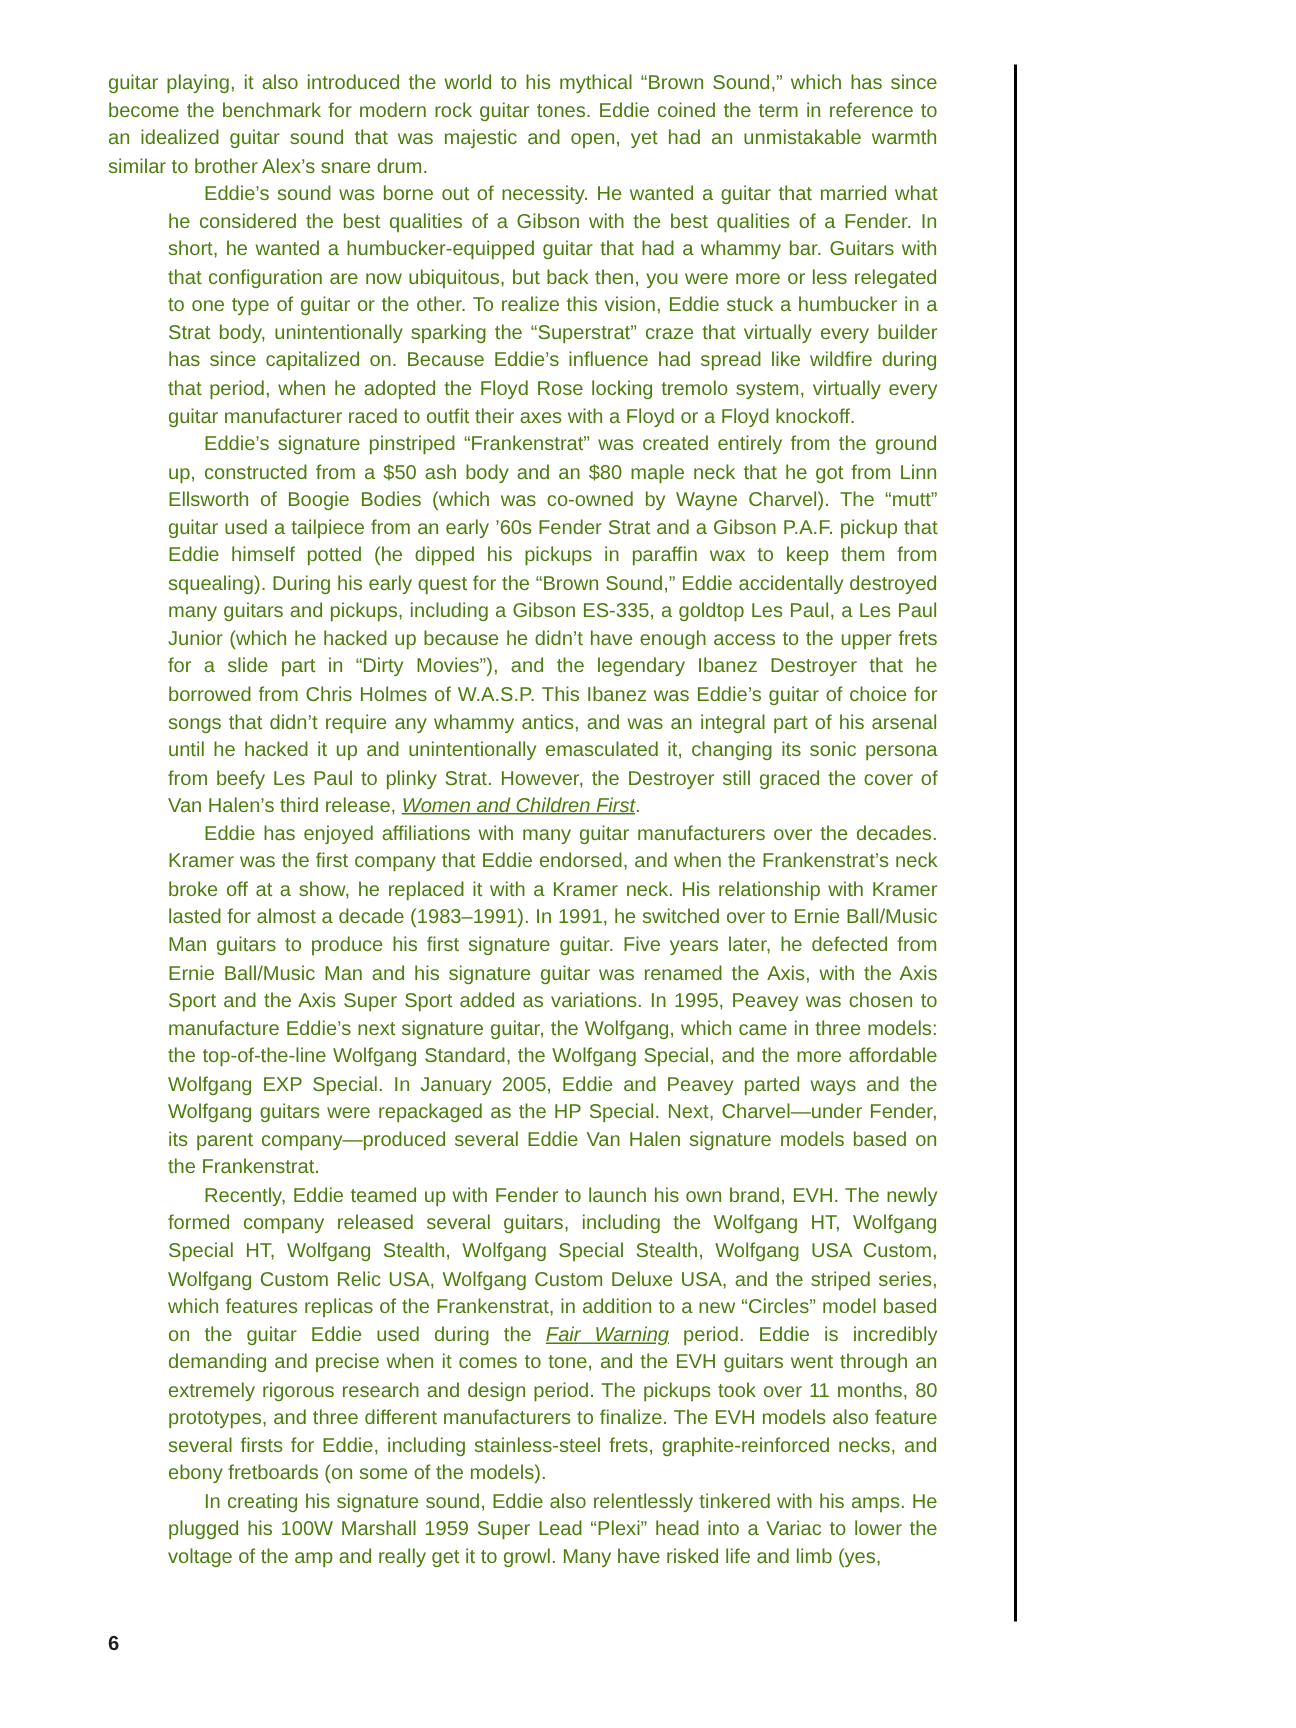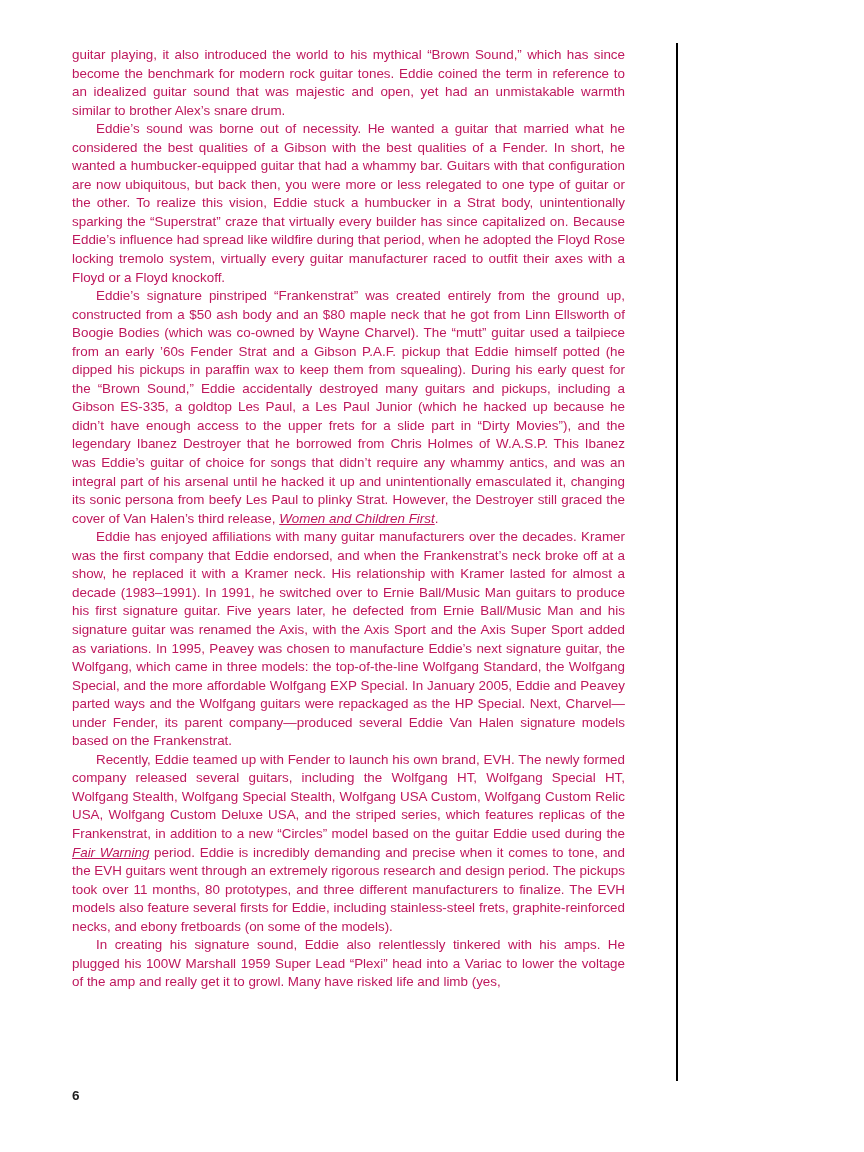--- a/index.html
+++ b/index.html
@@ -15,29 +15,30 @@
     overflow: hidden;
     font-family: "Liberation Sans", sans-serif;
   }
   .text-block {
     position: absolute;
     left: 72px;
     top: 46px;
     width: 553px;
     font-size: 13.4px;
     line-height: 18.55px;
-    color: #be185d;
+    color: #4d7c0f;
     text-align: justify;
   }
   .para {
     margin: 0;
     padding: 0;
   }
   .para.indent {
     text-indent: 24px;
+    margin-left: 40px;
   }
   .para em {
     font-style: italic;
     text-decoration: underline;
   }
   .vrule {
     position: absolute;
     left: 676px;
     top: 43px;
     width: 2px;

